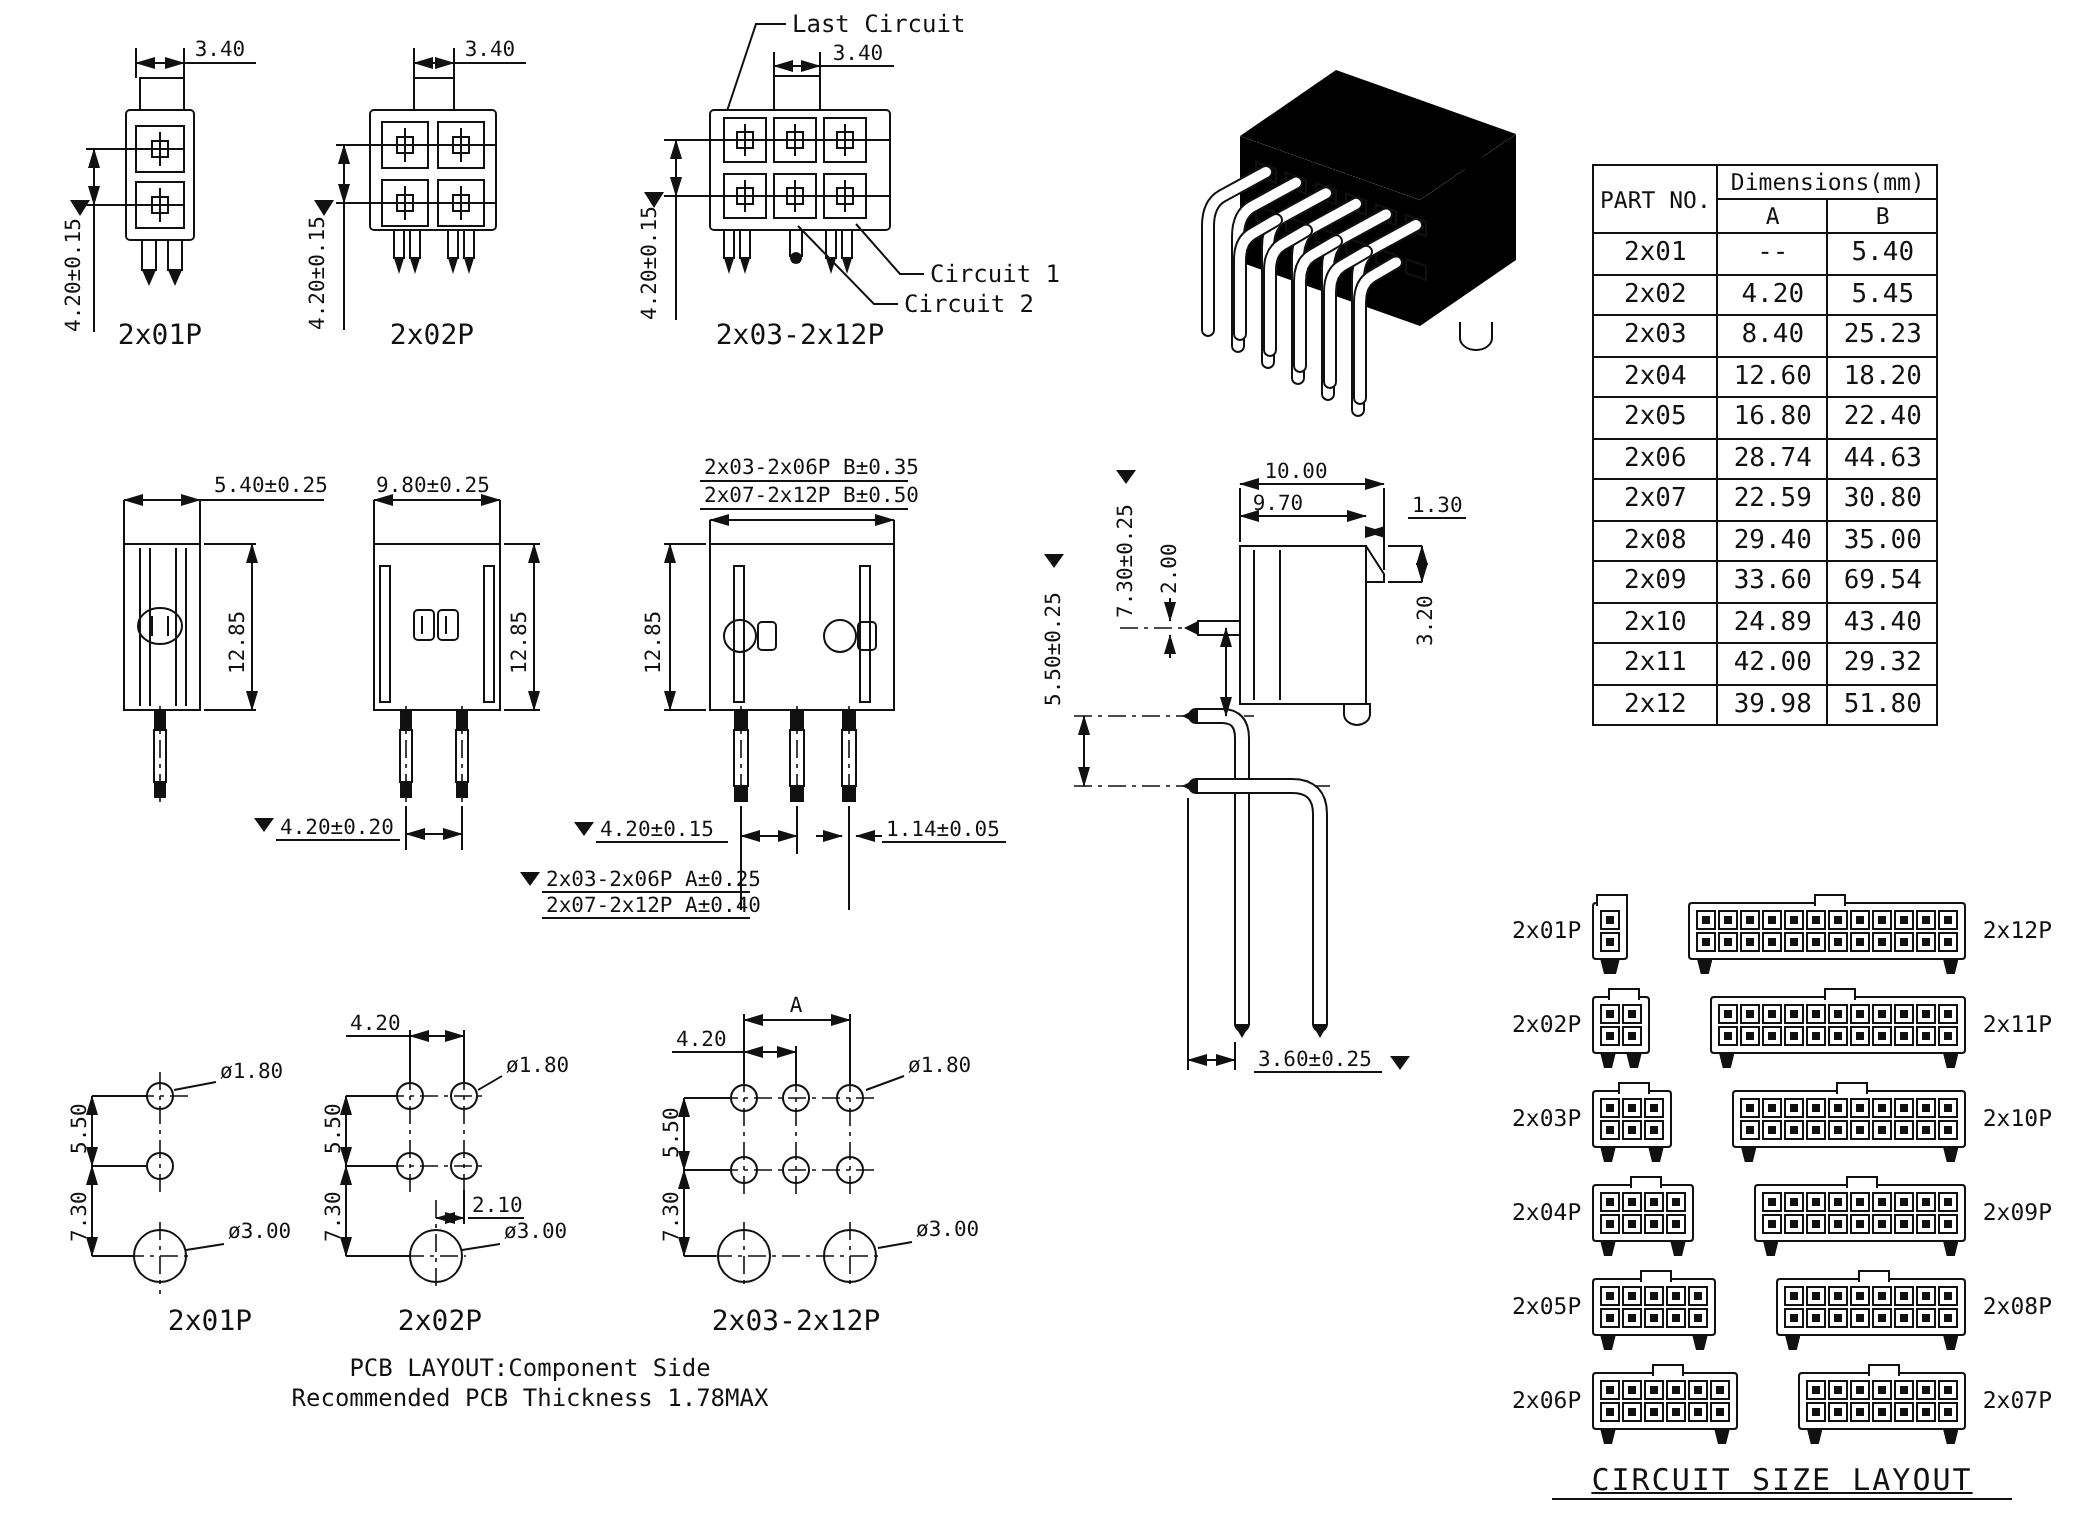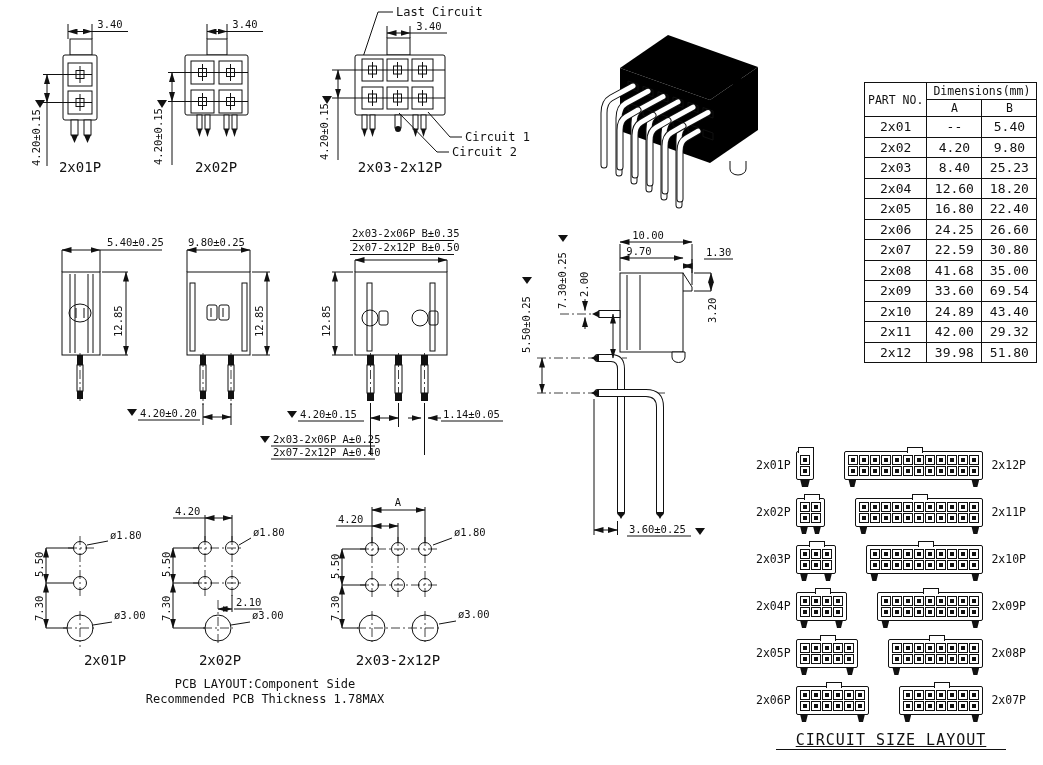--- a/index.html
+++ b/index.html
@@ -13,21 +13,21 @@
   .wht{fill:#fff;stroke:#111;stroke-width:1}
   text{fill:#111}
   .dtxt{font:10.5px "DejaVu Sans Mono",monospace}
   .dtxt2{font:12px "DejaVu Sans Mono",monospace}
   .lbl{font:14px "DejaVu Sans Mono",monospace}
   .tube-o{stroke:#111;stroke-width:7;fill:none;stroke-linecap:round}
   .tube-i{stroke:#fff;stroke-width:5;fill:none;stroke-linecap:round}
   .tubeB-o{stroke:#111;stroke-width:8;fill:none;stroke-linecap:round}
   .tubeB-i{stroke:#fff;stroke-width:6;fill:none;stroke-linecap:round}
   
-  #dimtable{position:absolute;left:864px;top:82px;border-collapse:collapse;background:#fff;border:1.5px solid #111}
+  #dimtable{position:absolute;left:796px;top:82px;border-collapse:collapse;background:#fff;border:1.5px solid #111}
   #dimtable th,#dimtable td{border:1px solid #111;font:11.5px "DejaVu Sans Mono",monospace;
       font-weight:normal;text-align:center;color:#111;padding:1px 3px}
   #dimtable td{height:17.5px;font-size:13px;min-width:48px}
   #dimtable th.part{min-width:52px}
   
   #csl{position:absolute;left:756px;top:441px;width:270px}
   .csl-row{display:flex;align-items:center;height:47px}
   .csl-label{font:11.5px "DejaVu Sans Mono",monospace;white-space:nowrap}
   .csl-label.left{width:40px}
   .csl-label.right{margin-left:8px}
@@ -357,50 +357,50 @@
     </thead>
     <tbody>
         <tr>
           <td>2x01</td>
           <td>--</td>
           <td>5.40</td>
         </tr>
         <tr>
           <td>2x02</td>
           <td>4.20</td>
-          <td>9.80</td>
+          <td>5.45</td>
         </tr>
         <tr>
           <td>2x03</td>
           <td>8.40</td>
           <td>25.23</td>
         </tr>
         <tr>
           <td>2x04</td>
           <td>12.60</td>
           <td>18.20</td>
         </tr>
         <tr>
           <td>2x05</td>
           <td>16.80</td>
           <td>22.40</td>
         </tr>
         <tr>
           <td>2x06</td>
-          <td>24.25</td>
-          <td>26.60</td>
+          <td>28.74</td>
+          <td>44.63</td>
         </tr>
         <tr>
           <td>2x07</td>
           <td>22.59</td>
           <td>30.80</td>
         </tr>
         <tr>
           <td>2x08</td>
-          <td>41.68</td>
+          <td>29.40</td>
           <td>35.00</td>
         </tr>
         <tr>
           <td>2x09</td>
           <td>33.60</td>
           <td>69.54</td>
         </tr>
         <tr>
           <td>2x10</td>
           <td>24.89</td>

